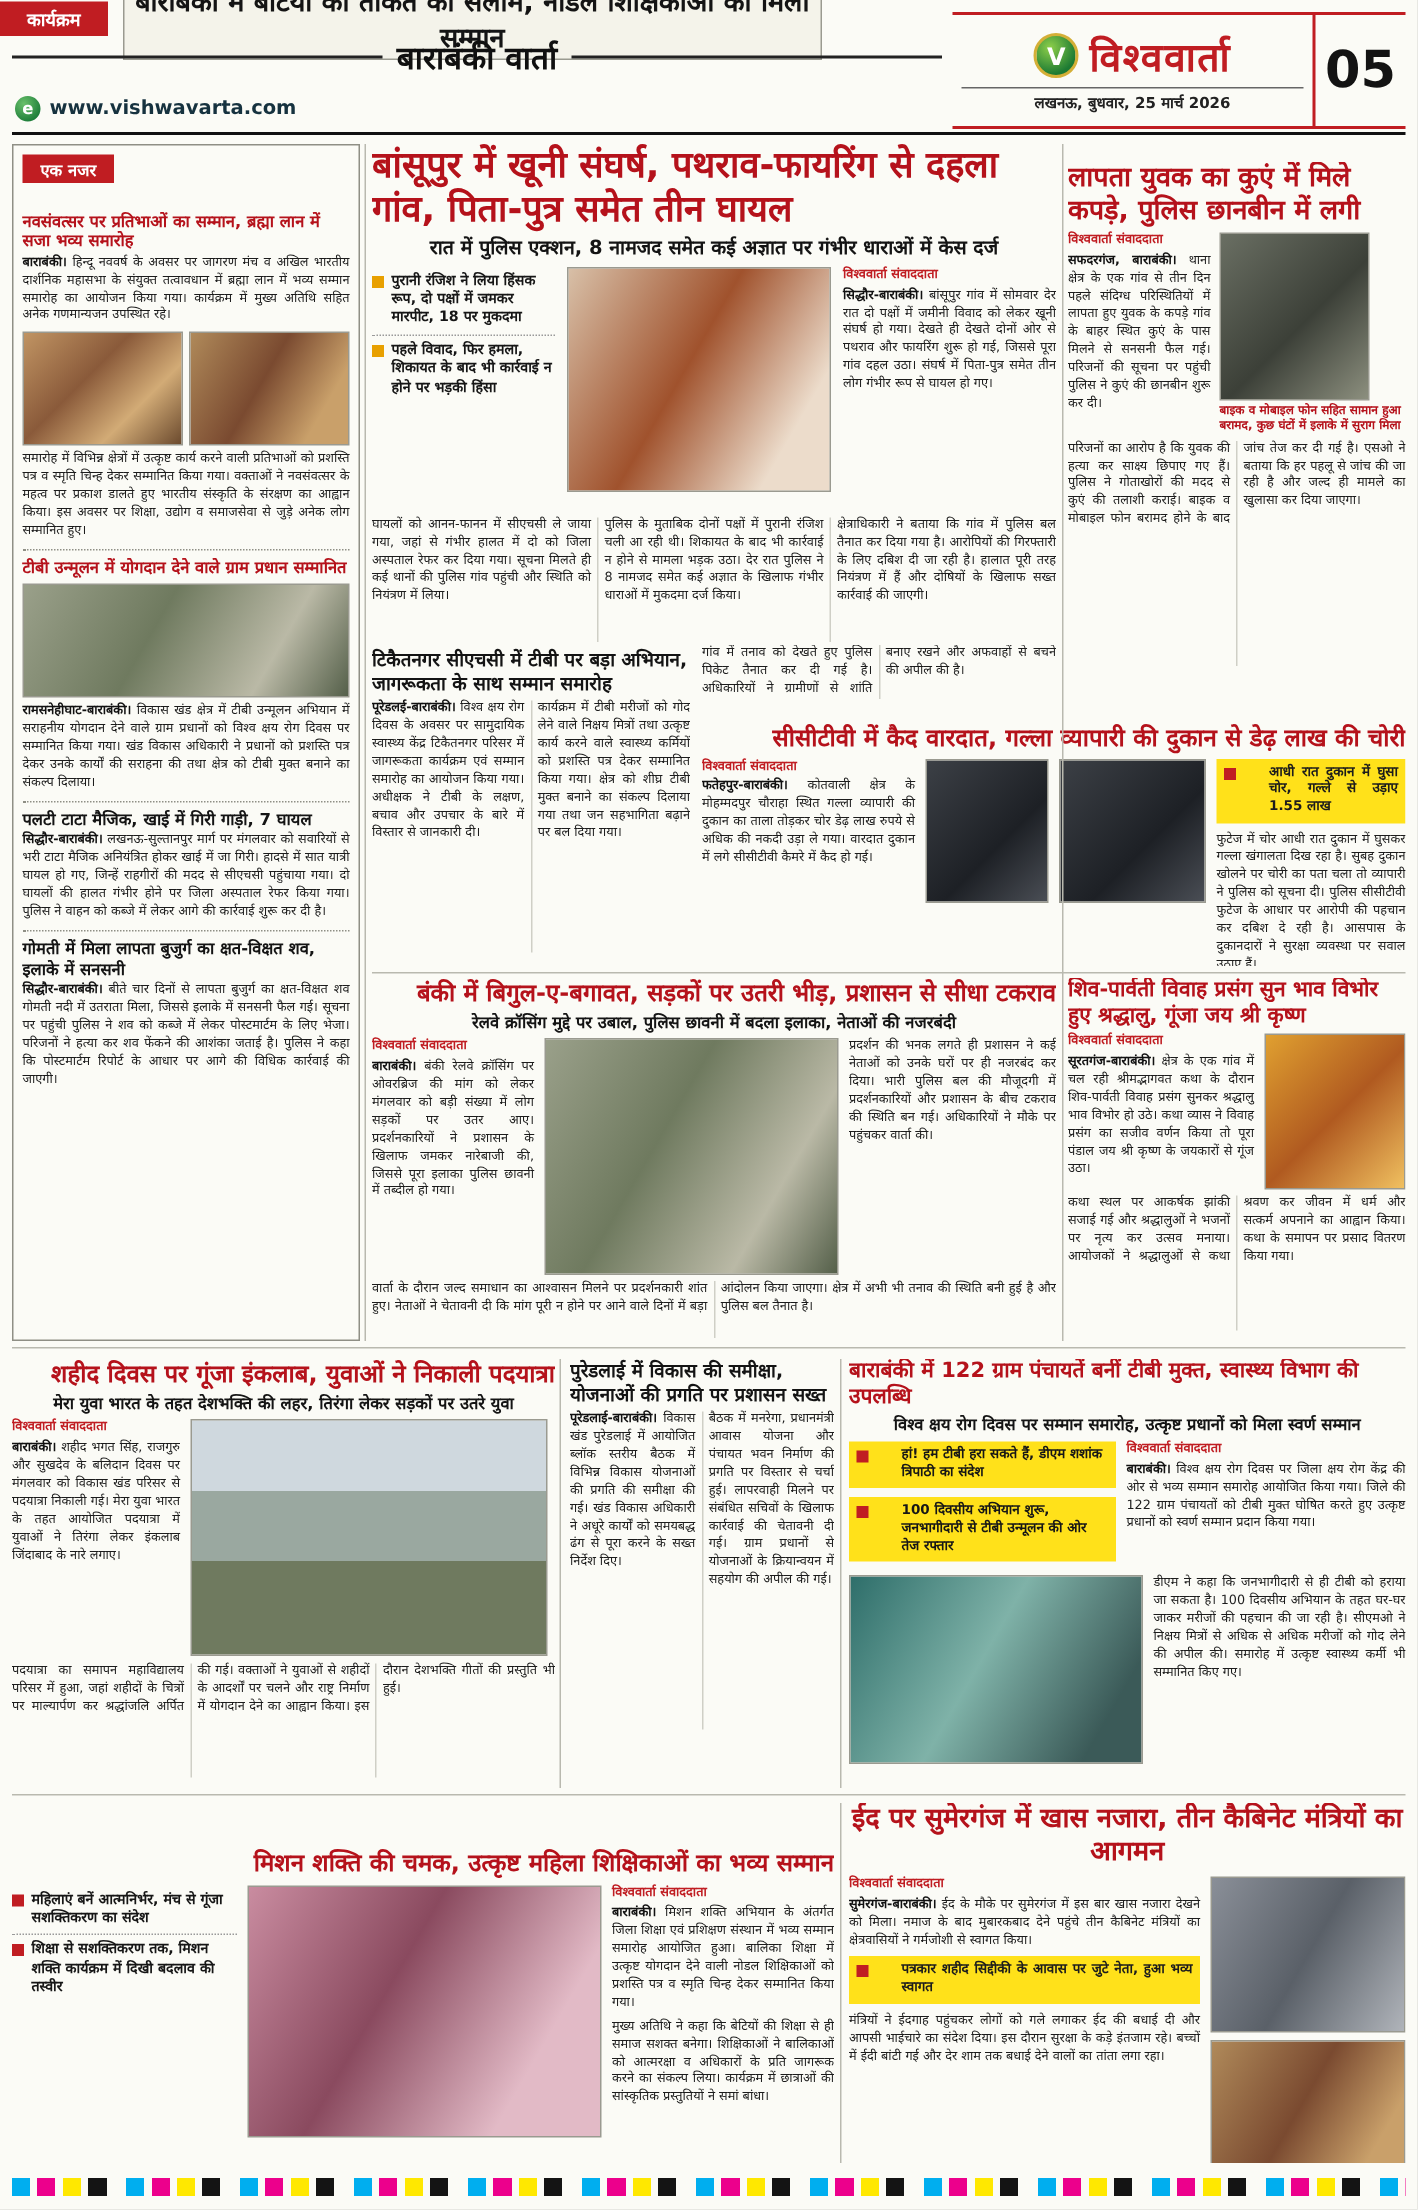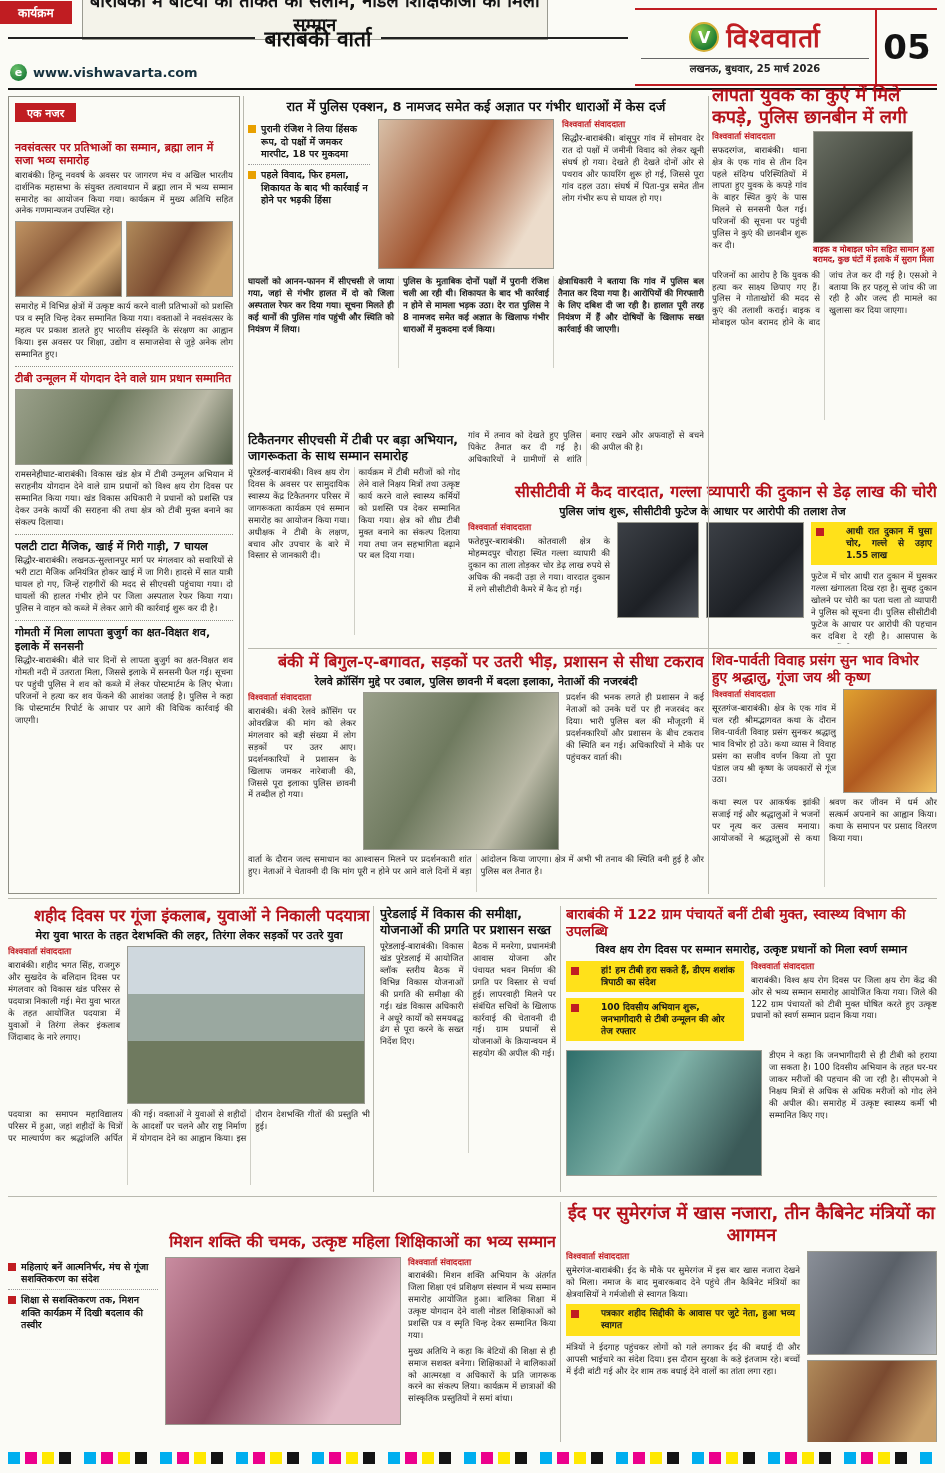--- a/index.html
+++ b/index.html
@@ -31,21 +31,21 @@
   .h-lg { font-size:16px;text-align:right; }
   .h-md { font-size:14px; }
   .h-sm { font-size:12.5px; }
   .h-xs { font-size:11px; }
   .sub { font-weight:800; color:#141414; text-align:center; margin:3px 0 4px; line-height:1.25; }
   .sub-lg { font-size:13px; }
   .sub-md { font-size:11px; }
   .byl { display:block; color:#c01d22; font-weight:800; font-size:8.5px; margin-bottom:2px; }
   .body-text { font-size:8.5px; line-height:1.4; text-align:justify; color:#1c1c1c; }
   .body-text p { margin-bottom:4px; }
-  .dl { font-weight:400; color:#111; }
+  .dl { font-weight:700; color:#111; }
   .cols-2 { column-count:2; column-gap:9px; column-rule:1px solid #cfcfc6; }
   .cols-3 { column-count:3; column-gap:9px; column-rule:1px solid #cfcfc6; }
   .row { display:flex; gap:7px; }
   .ph { background:#888; flex:none; border:1px solid #9a9a90; }
   .ph-warm   { background:linear-gradient(135deg,#c09463,#8a5a3a 40%,#d2ab76 70%,#6b4a2e); }
   .ph-warm2  { background:linear-gradient(120deg,#b08a5a,#7a4a30 45%,#c9a06a 80%); }
   .ph-crowd  { background:linear-gradient(120deg,#9aa08a,#6f7a5f 40%,#bab9a6 75%,#55604a); }
   .ph-dark   { background:linear-gradient(135deg,#3c4046,#1d2025 60%,#4a4e55); }
   .ph-injury { background:linear-gradient(120deg,#d8c0a8,#a0522d 45%,#ecdccb 82%); }
   .ph-man    { background:linear-gradient(135deg,#6a6f63,#3c4038 55%,#8c8f7e); }
@@ -69,23 +69,23 @@
   #ek h3 { margin:3px 0 2px; }
   .ek-div { border-top:1px dotted #8f8f85; margin:5px 0; }
   .ek-ph-row { display:flex; gap:4px; margin:4px 0; }
   .ek-ph-row .ph { height:76px; flex:1; }
 
   #lead { left:248px; top:96px; width:456px; height:332px; }
   #lead .top { display:flex; gap:8px; margin-top:4px; }
   #lead .bl { width:122px; }
   #lead .ph { width:176px; height:150px; }
   #lead .rt { flex:1; }
-  #lead .bottom { margin-top:7px; height:92px;font-weight:bold; }
-
-  #lapta { left:712px; top:84px; width:225px; height:380px; }
+  #lead .bottom { margin-top:17px; height:92px; }
+
+  #lapta { left:712px; top:108px; width:225px; height:380px; }
   #lapta .top { display:flex; gap:6px; margin-top:3px; }
   #lapta .lt { flex:1; }
   #lapta .phc { width:124px; flex:none; }
   #lapta .ph { width:100px; height:112px; }
   #lapta .bottom { margin-top:4px; height:150px; }
 
   #tiket { left:248px; top:432px; width:212px; height:212px; }
   #tiket .bottom { margin-top:4px; height:168px; }
 
   #leadmore { left:468px; top:430px; width:236px; height:48px; }
@@ -199,20 +199,21 @@
         <p><span class="dl">सिद्धौर-बाराबंकी।</span> <span>लखनऊ-सुल्तानपुर मार्ग पर मंगलवार को सवारियों से भरी टाटा मैजिक अनियंत्रित होकर खाई में जा गिरी। हादसे में सात यात्री घायल हो गए, जिन्हें राहगीरों की मदद से सीएचसी पहुंचाया गया। दो घायलों की हालत गंभीर होने पर जिला अस्पताल रेफर किया गया। पुलिस ने वाहन को कब्जे में लेकर आगे की कार्रवाई शुरू कर दी है।</span></p>
       </div>
     <div class="ek-div"></div>
     <h3 class="hl-black h-xs">गोमती में मिला लापता बुजुर्ग का क्षत-विक्षत शव, इलाके में सनसनी</h3>
     <div class="body-text">
         <p><span class="dl">सिद्धौर-बाराबंकी।</span> <span>बीते चार दिनों से लापता बुजुर्ग का क्षत-विक्षत शव गोमती नदी में उतराता मिला, जिससे इलाके में सनसनी फैल गई। सूचना पर पहुंची पुलिस ने शव को कब्जे में लेकर पोस्टमार्टम के लिए भेजा। परिजनों ने हत्या कर शव फेंकने की आशंका जताई है। पुलिस ने कहा कि पोस्टमार्टम रिपोर्ट के आधार पर आगे की विधिक कार्रवाई की जाएगी।</span></p>
       </div>
   </section>
 
   <section class="art" id="lead">
+    <h1 class="hl h-xxl">बांसूपुर में खूनी संघर्ष, पथराव-फायरिंग से दहला गांव, पिता-पुत्र समेत तीन घायल</h1>
     <div class="sub sub-lg">रात में पुलिस एक्शन, 8 नामजद समेत कई अज्ञात पर गंभीर धाराओं में केस दर्ज</div>
     <div class="top">
       <div class="bl">
         <div class="bullet">
             <span class="sq"></span>
             <span>पुरानी रंजिश ने लिया हिंसक रूप, दो पक्षों में जमकर मारपीट, 18 पर मुकदमा</span>
           </div>
         <div class="bullet">
             <span class="sq"></span>
             <span>पहले विवाद, फिर हमला, शिकायत के बाद भी कार्रवाई न होने पर भड़की हिंसा</span>
@@ -257,21 +258,20 @@
   </section>
 
   <section class="art" id="leadmore">
     <div class="body-text cols-2">
         <p>गांव में तनाव को देखते हुए पुलिस पिकेट तैनात कर दी गई है। अधिकारियों ने ग्रामीणों से शांति बनाए रखने और अफवाहों से बचने की अपील की है।</p>
       </div>
   </section>
 
   <section class="art" id="cctv">
     <h2 class="hl h-lg">सीसीटीवी में कैद वारदात, गल्ला व्यापारी की दुकान से डेढ़ लाख की चोरी</h2>
-    <div class="sub sub-md">पुलिस जांच शुरू, सीसीटीवी फुटेज के आधार पर आरोपी की तलाश तेज</div>
     <div class="row">
       <div class="lt body-text">
         <span class="byl">विश्ववार्ता संवाददाता</span>
         <p><span class="dl">फतेहपुर-बाराबंकी।</span> <span>कोतवाली क्षेत्र के मोहम्मदपुर चौराहा स्थित गल्ला व्यापारी की दुकान का ताला तोड़कर चोर डेढ़ लाख रुपये से अधिक की नकदी उड़ा ले गया। वारदात दुकान में लगे सीसीटीवी कैमरे में कैद हो गई।</span></p>
       </div>
       <div class="ph ph-dark ph1"></div>
       <div class="ph ph-dark ph2"></div>
       <div class="rt body-text">
         <div class="ybox">
             <span class="sq sq-r"></span>

